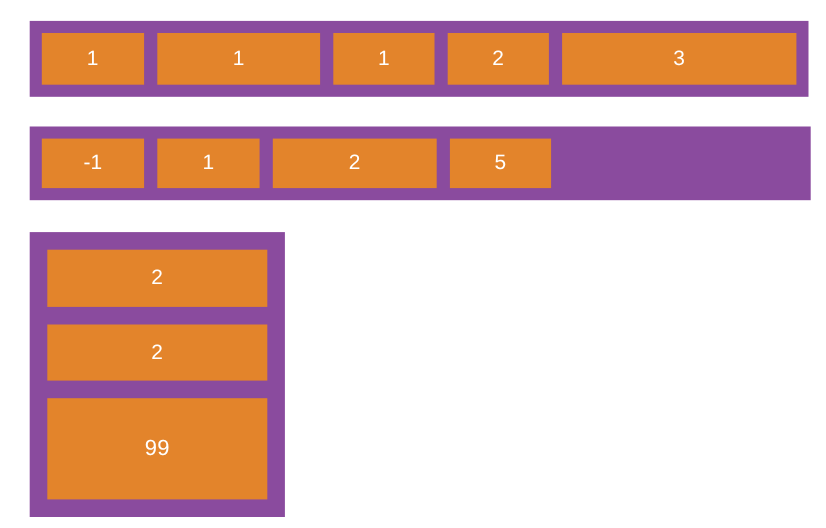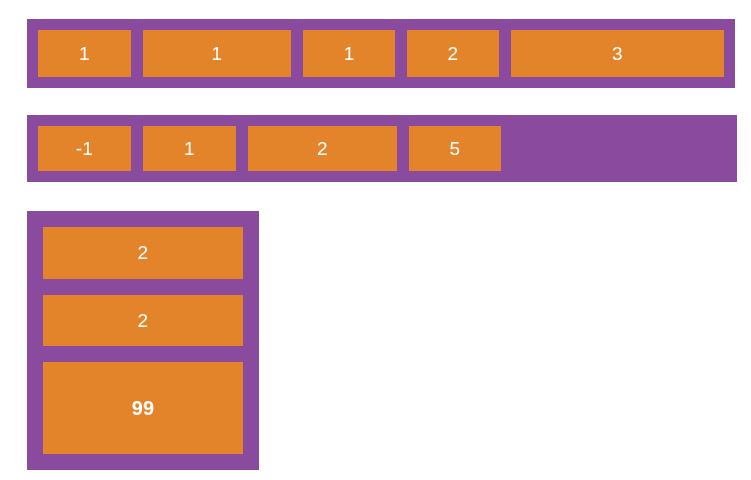--- a/index.html
+++ b/index.html
@@ -90,21 +90,21 @@
 
   
   #group-3 {
     left: 27px;
     top: 211px;
     width: 232px;
     height: 259px;
   }
   #group-3 .cell:nth-child(1) { height: 52px; }
   #group-3 .cell:nth-child(2) { height: 52px; }
-  #group-3 .cell:nth-child(3) { height: 92px; font-weight: bold; }
+  #group-3 .cell:nth-child(3) { height: 92px; }
 </style>
 </head>
 <body>
 
 <div class="canvas">
 
   <div class="group row" id="group-1">
     <div class="cell">1</div>
     <div class="cell">1</div>
     <div class="cell">1</div>

